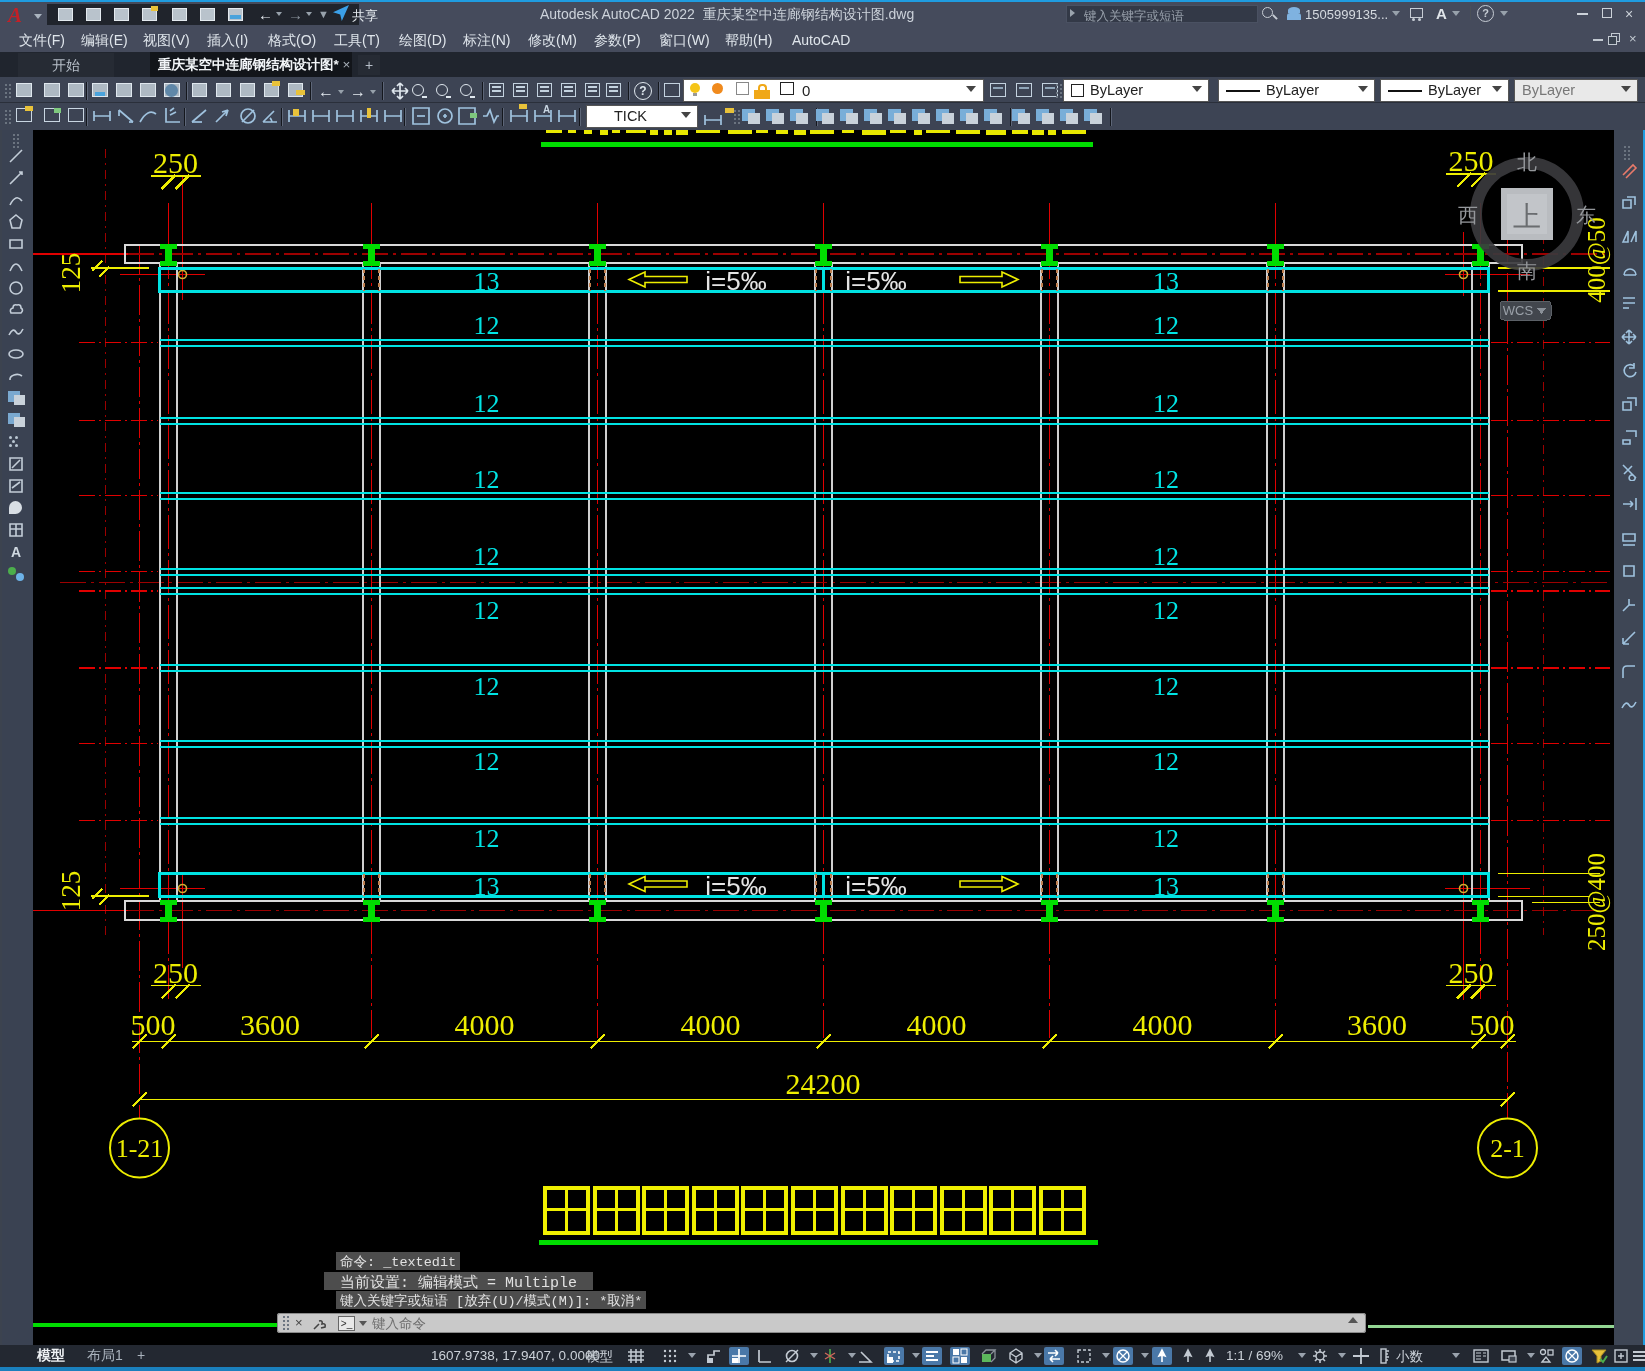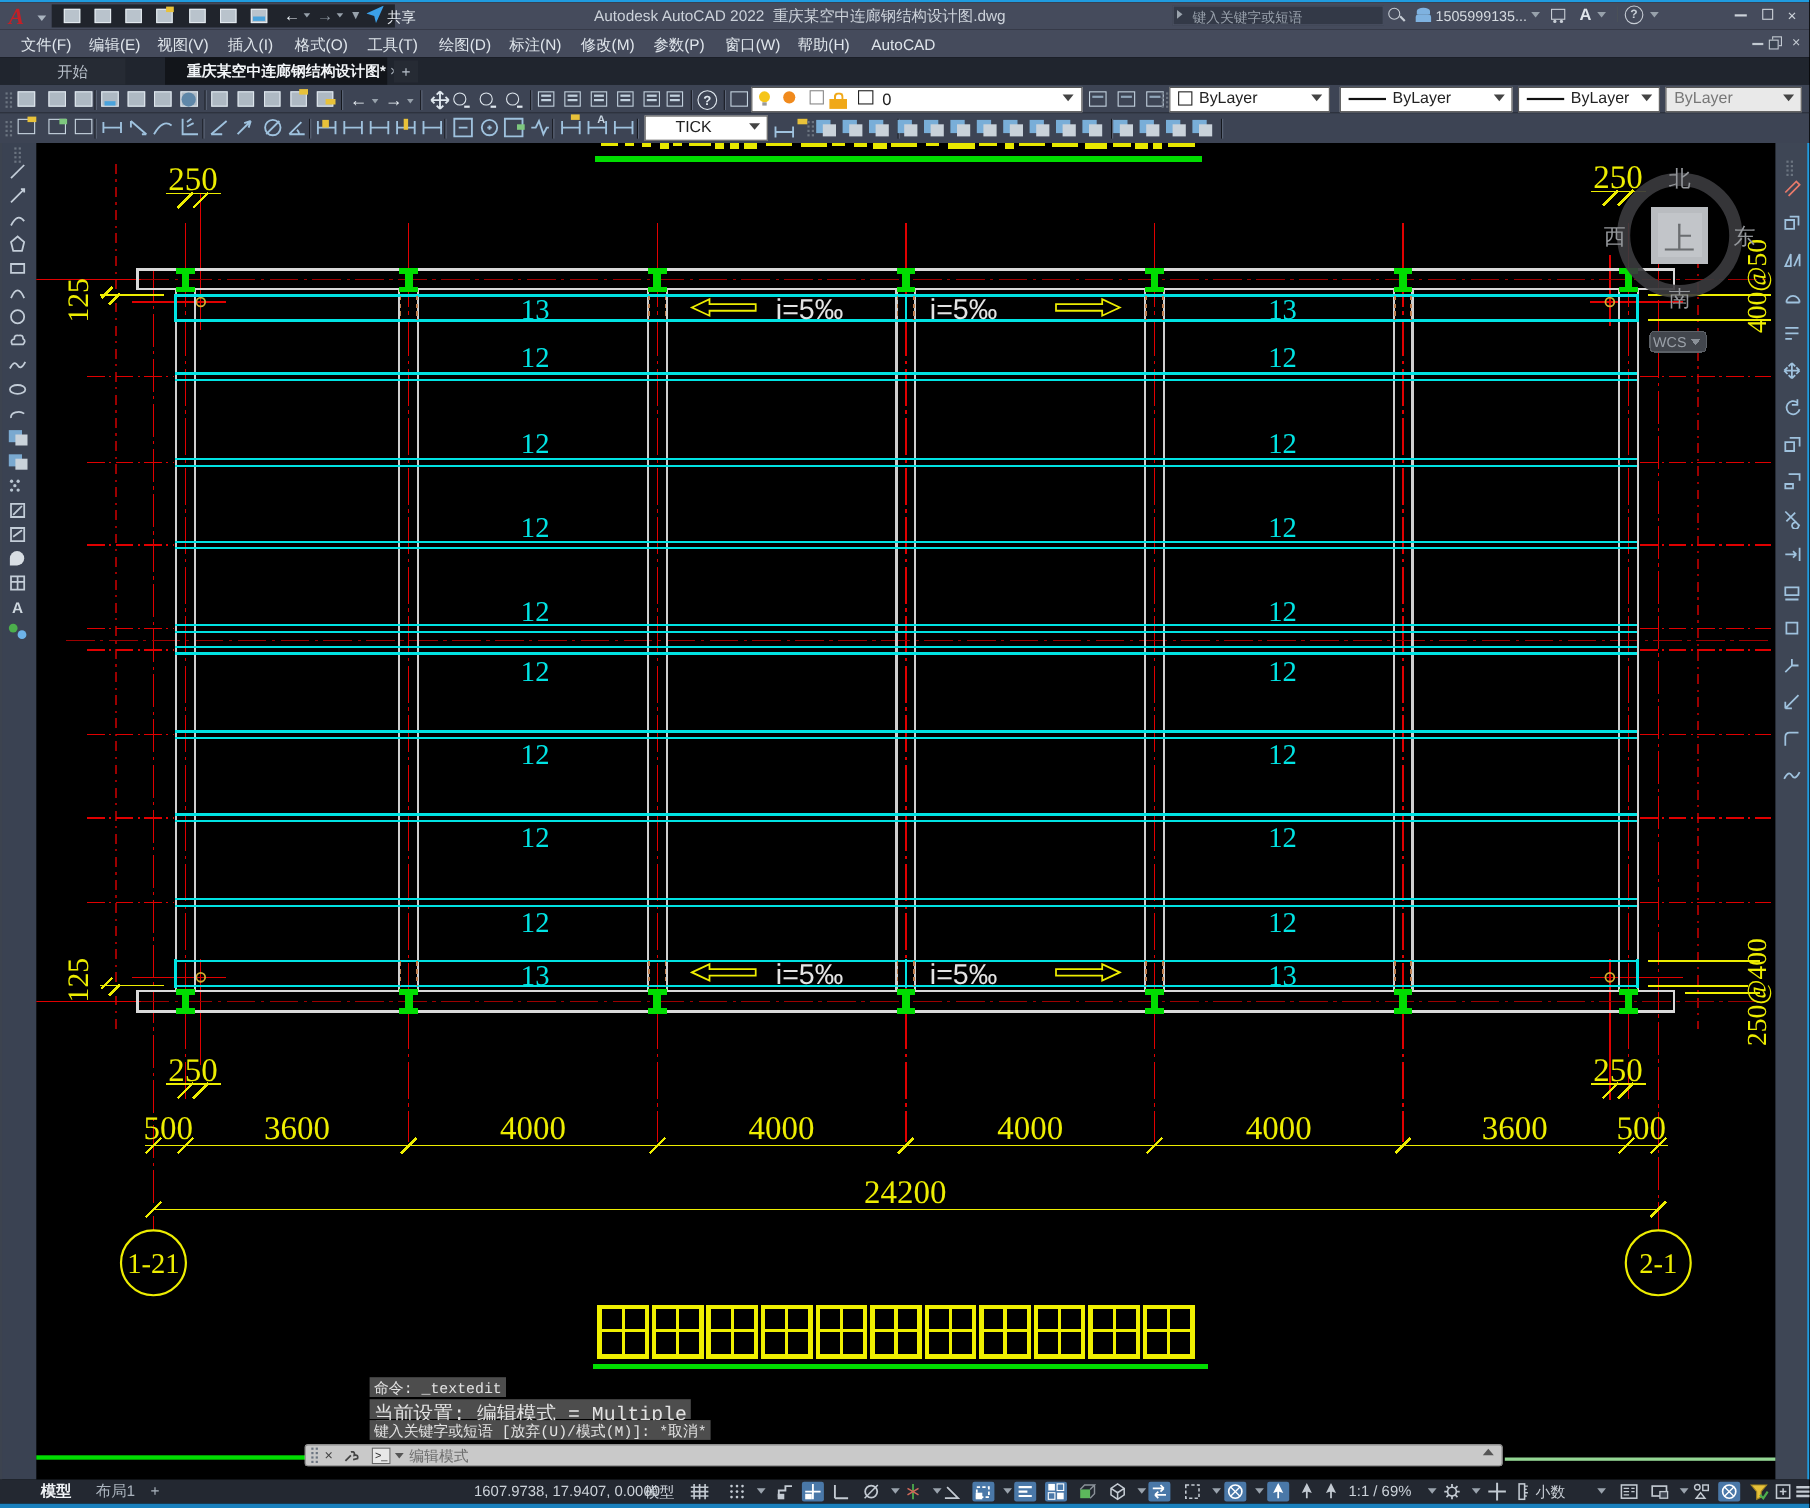--- a/index.html
+++ b/index.html
@@ -69,21 +69,21 @@
 <div class="abs" style="left:528px;top:32px;height:16px;color:#dfe5eb;font-size:14px;white-space:nowrap">修改(M)</div>
 <div class="abs" style="left:594px;top:32px;height:16px;color:#dfe5eb;font-size:14px;white-space:nowrap">参数(P)</div>
 <div class="abs" style="left:659px;top:32px;height:16px;color:#dfe5eb;font-size:14px;white-space:nowrap">窗口(W)</div>
 <div class="abs" style="left:725px;top:32px;height:16px;color:#dfe5eb;font-size:14px;white-space:nowrap">帮助(H)</div>
 <div class="abs" style="left:792px;top:32px;height:16px;color:#dfe5eb;font-size:14px;white-space:nowrap">AutoCAD</div>
 <div class="abs" style="left:1593px;top:39px;width:10px;height:1.6px;background:#c2c9d1"></div>
 <div class="abs" style="left:1611px;top:33px;width:9px;height:9px;border:1.4px solid #c2c9d1;"></div>
 <div class="abs" style="left:1608px;top:36px;width:9px;height:9px;border:1.4px solid #c2c9d1;background:#3a4350;"></div>
 <div class="abs" style="left:1629px;top:31px;width:14px;height:14px;color:#c2c9d1;font-size:13px">×</div>
 <div class="abs" style="left:18px;top:53px;width:96px;height:24px;background:#262b34;color:#b7bfc9;font-size:14px;text-align:center;line-height:24px">开始</div>
-<div class="abs" style="left:150px;top:52px;width:202px;height:25px;background:#12151a;color:#f2f5f8;font:bold 13.5px 'Liberation Sans',sans-serif;line-height:25px;white-space:nowrap"><span style="margin-left:20px">重庆某空中连廊钢结构设计图*</span> <span style="color:#a8b0b9;font-weight:normal">×</span></div>
+<div class="abs" style="left:150px;top:52px;width:202px;height:25px;background:#12151a;color:#f2f5f8;font:bold 13.5px 'Liberation Sans',sans-serif;line-height:25px;white-space:nowrap"><span style="margin-left:8px">重庆某空中连廊钢结构设计图*</span> <span style="color:#a8b0b9;font-weight:normal">×</span></div>
 <div class="abs" style="left:358px;top:55px;width:22px;height:20px;background:#262b34;color:#b7bfc9;font-size:14px;text-align:center;line-height:20px">+</div>
 <div class="abs" style="left:5px;top:84px;width:6px;height:14px">
     <div style="position:absolute;left:0;top:0px;width:2px;height:2px;background:#6b7480"></div>
     <div style="position:absolute;left:4px;top:0px;width:2px;height:2px;background:#6b7480"></div>
     <div style="position:absolute;left:0;top:4px;width:2px;height:2px;background:#6b7480"></div>
     <div style="position:absolute;left:4px;top:4px;width:2px;height:2px;background:#6b7480"></div>
     <div style="position:absolute;left:0;top:8px;width:2px;height:2px;background:#6b7480"></div>
     <div style="position:absolute;left:4px;top:8px;width:2px;height:2px;background:#6b7480"></div>
     <div style="position:absolute;left:0;top:12px;width:2px;height:2px;background:#6b7480"></div>
     <div style="position:absolute;left:4px;top:12px;width:2px;height:2px;background:#6b7480"></div>
@@ -812,42 +812,42 @@
     <text x="1527" y="226" fill="#6a6d70" font-size="28" text-anchor="middle" font-family="Liberation Sans">上</text>
     <text x="1527" y="169" fill="#94979b" font-size="20" text-anchor="middle" font-family="Liberation Sans">北</text>
     <text x="1468" y="222" fill="#94979b" font-size="20" text-anchor="middle" font-family="Liberation Sans">西</text>
     <text x="1586" y="222" fill="#94979b" font-size="20" text-anchor="middle" font-family="Liberation Sans">东</text>
     <text x="1527" y="278" fill="#94979b" font-size="20" text-anchor="middle" font-family="Liberation Sans">南</text>
     <rect x="1500" y="301" width="51" height="19" rx="4" fill="#42464d" stroke="#5c6167" stroke-width="1"></rect>
     <text x="1518" y="315" fill="#9aa0a8" font-size="13" text-anchor="middle" font-family="Liberation Sans">WCS</text>
     <path d="M1537 308 l9 0 l-4.5 6 z" fill="#8a9098"></path>
   </svg>
 <div class="abs" style="left:336px;top:1252px;height:18px;font-family:'Liberation Mono',monospace;font-size:13.5px;color:#e2e2e2;background:#4d4d4d;padding:1px 4px;white-space:nowrap">命令: _textedit</div>
-<div class="abs" style="left:336px;top:1272px;height:18px;font-family:'Liberation Mono',monospace;font-size:18px;color:#e2e2e2;background:#4d4d4d;padding:1px 4px;white-space:nowrap">当前设置: 编辑模式 = Multiple</div>
+<div class="abs" style="left:324px;top:1272px;height:18px;font-family:'Liberation Mono',monospace;font-size:15px;color:#e2e2e2;background:#4d4d4d;padding:1px 16px;white-space:nowrap">当前设置: 编辑模式 = Multiple</div>
 <div class="abs" style="left:336px;top:1291px;height:18px;font-family:'Liberation Mono',monospace;font-size:13.5px;color:#e2e2e2;background:#4d4d4d;padding:1px 4px;white-space:nowrap">键入关键字或短语 [放弃(U)/模式(M)]: *取消*</div>
 <div class="abs" style="left:33px;top:1323px;width:247px;height:4px;background:#00dd00"></div>
 <div class="abs" style="left:1368px;top:1325px;width:246px;height:3px;background:#93d693"></div>
 <div class="abs" style="left:277px;top:1313px;width:1089px;height:20px;background:#c9c9c9;border-radius:3px;box-shadow:0 0 0 1px #8a8a8a inset"></div>
 <div class="abs" style="left:283px;top:1316px;width:6px;height:14px">
     <div style="position:absolute;left:0;top:0px;width:2px;height:2px;background:#6b7480"></div>
     <div style="position:absolute;left:4px;top:0px;width:2px;height:2px;background:#6b7480"></div>
     <div style="position:absolute;left:0;top:4px;width:2px;height:2px;background:#6b7480"></div>
     <div style="position:absolute;left:4px;top:4px;width:2px;height:2px;background:#6b7480"></div>
     <div style="position:absolute;left:0;top:8px;width:2px;height:2px;background:#6b7480"></div>
     <div style="position:absolute;left:4px;top:8px;width:2px;height:2px;background:#6b7480"></div>
     <div style="position:absolute;left:0;top:12px;width:2px;height:2px;background:#6b7480"></div>
     <div style="position:absolute;left:4px;top:12px;width:2px;height:2px;background:#6b7480"></div>
   </div>
 <div class="abs" style="left:295px;top:1315px;width:14px;height:16px;color:#444;font-size:13px">×</div>
 <div class="abs" style="left:313px;top:1317px;width:14px;height:11px"><svg width="14" height="11">
       <path d="M1 9 L6 4 M6 1 Q10 0 9 4 Q13 3 12 7 L8 8" stroke="#444" stroke-width="1.6" fill="none"></path>
     </svg></div>
 <div class="abs" style="left:338px;top:1315.5px;width:17px;height:15px;background:#e8e8e8;border:1px solid #666;color:#333;font-size:10px;text-align:center;line-height:13px">&gt;_</div>
 <div class="abs" style="left:359px;top:1321px;width:0;height:0;border-left:4px solid transparent;border-right:4px solid transparent;border-top:5px solid #555"></div>
-<div class="abs" style="left:372px;top:1315px;width:120px;height:16px;color:#6e6e6e;font-size:13.5px">编辑模式</div>
+<div class="abs" style="left:372px;top:1315px;width:120px;height:16px;color:#6e6e6e;font-size:13.5px">键入命令</div>
 <div class="abs" style="left:1348px;top:1317px;width:0;height:0;border-left:5px solid transparent;border-right:5px solid transparent;border-bottom:6px solid #555"></div>
 <div class="abs" style="left:28px;top:1347px;width:46px;height:18px;color:#f0f3f6;font:bold 14px 'Liberation Sans',sans-serif;text-align:center">模型</div>
 <div class="abs" style="left:80px;top:1347px;width:50px;height:18px;color:#aab3bd;font-size:14px;text-align:center">布局1</div>
 <div class="abs" style="left:133px;top:1347px;width:16px;height:18px;color:#aab3bd;font-size:14px;text-align:center">+</div>
 <div class="abs" style="left:431px;top:1348px;width:160px;height:16px;color:#ccd2d9;font-size:13.5px;white-space:nowrap">1607.9738, 17.9407, 0.0000</div>
 <div class="abs" style="left:586px;top:1348px;width:34px;height:16px;color:#ccd2d9;font-size:13.5px">模型</div>
 <div class="abs" style="left:626px;top:1347px;width:20px;height:18px;text-align:center"><svg width="18" height="18">
       <path d="M4 2 L4 16 M9 2 L9 16 M14 2 L14 16 M1 5 L17 5 M1 9 L17 9 M1 13 L17 13" stroke="#c3cad2" stroke-width="1.5"></path>
     </svg></div>
 <div class="abs" style="left:660px;top:1347px;width:20px;height:18px;text-align:center"><svg width="18" height="18">

